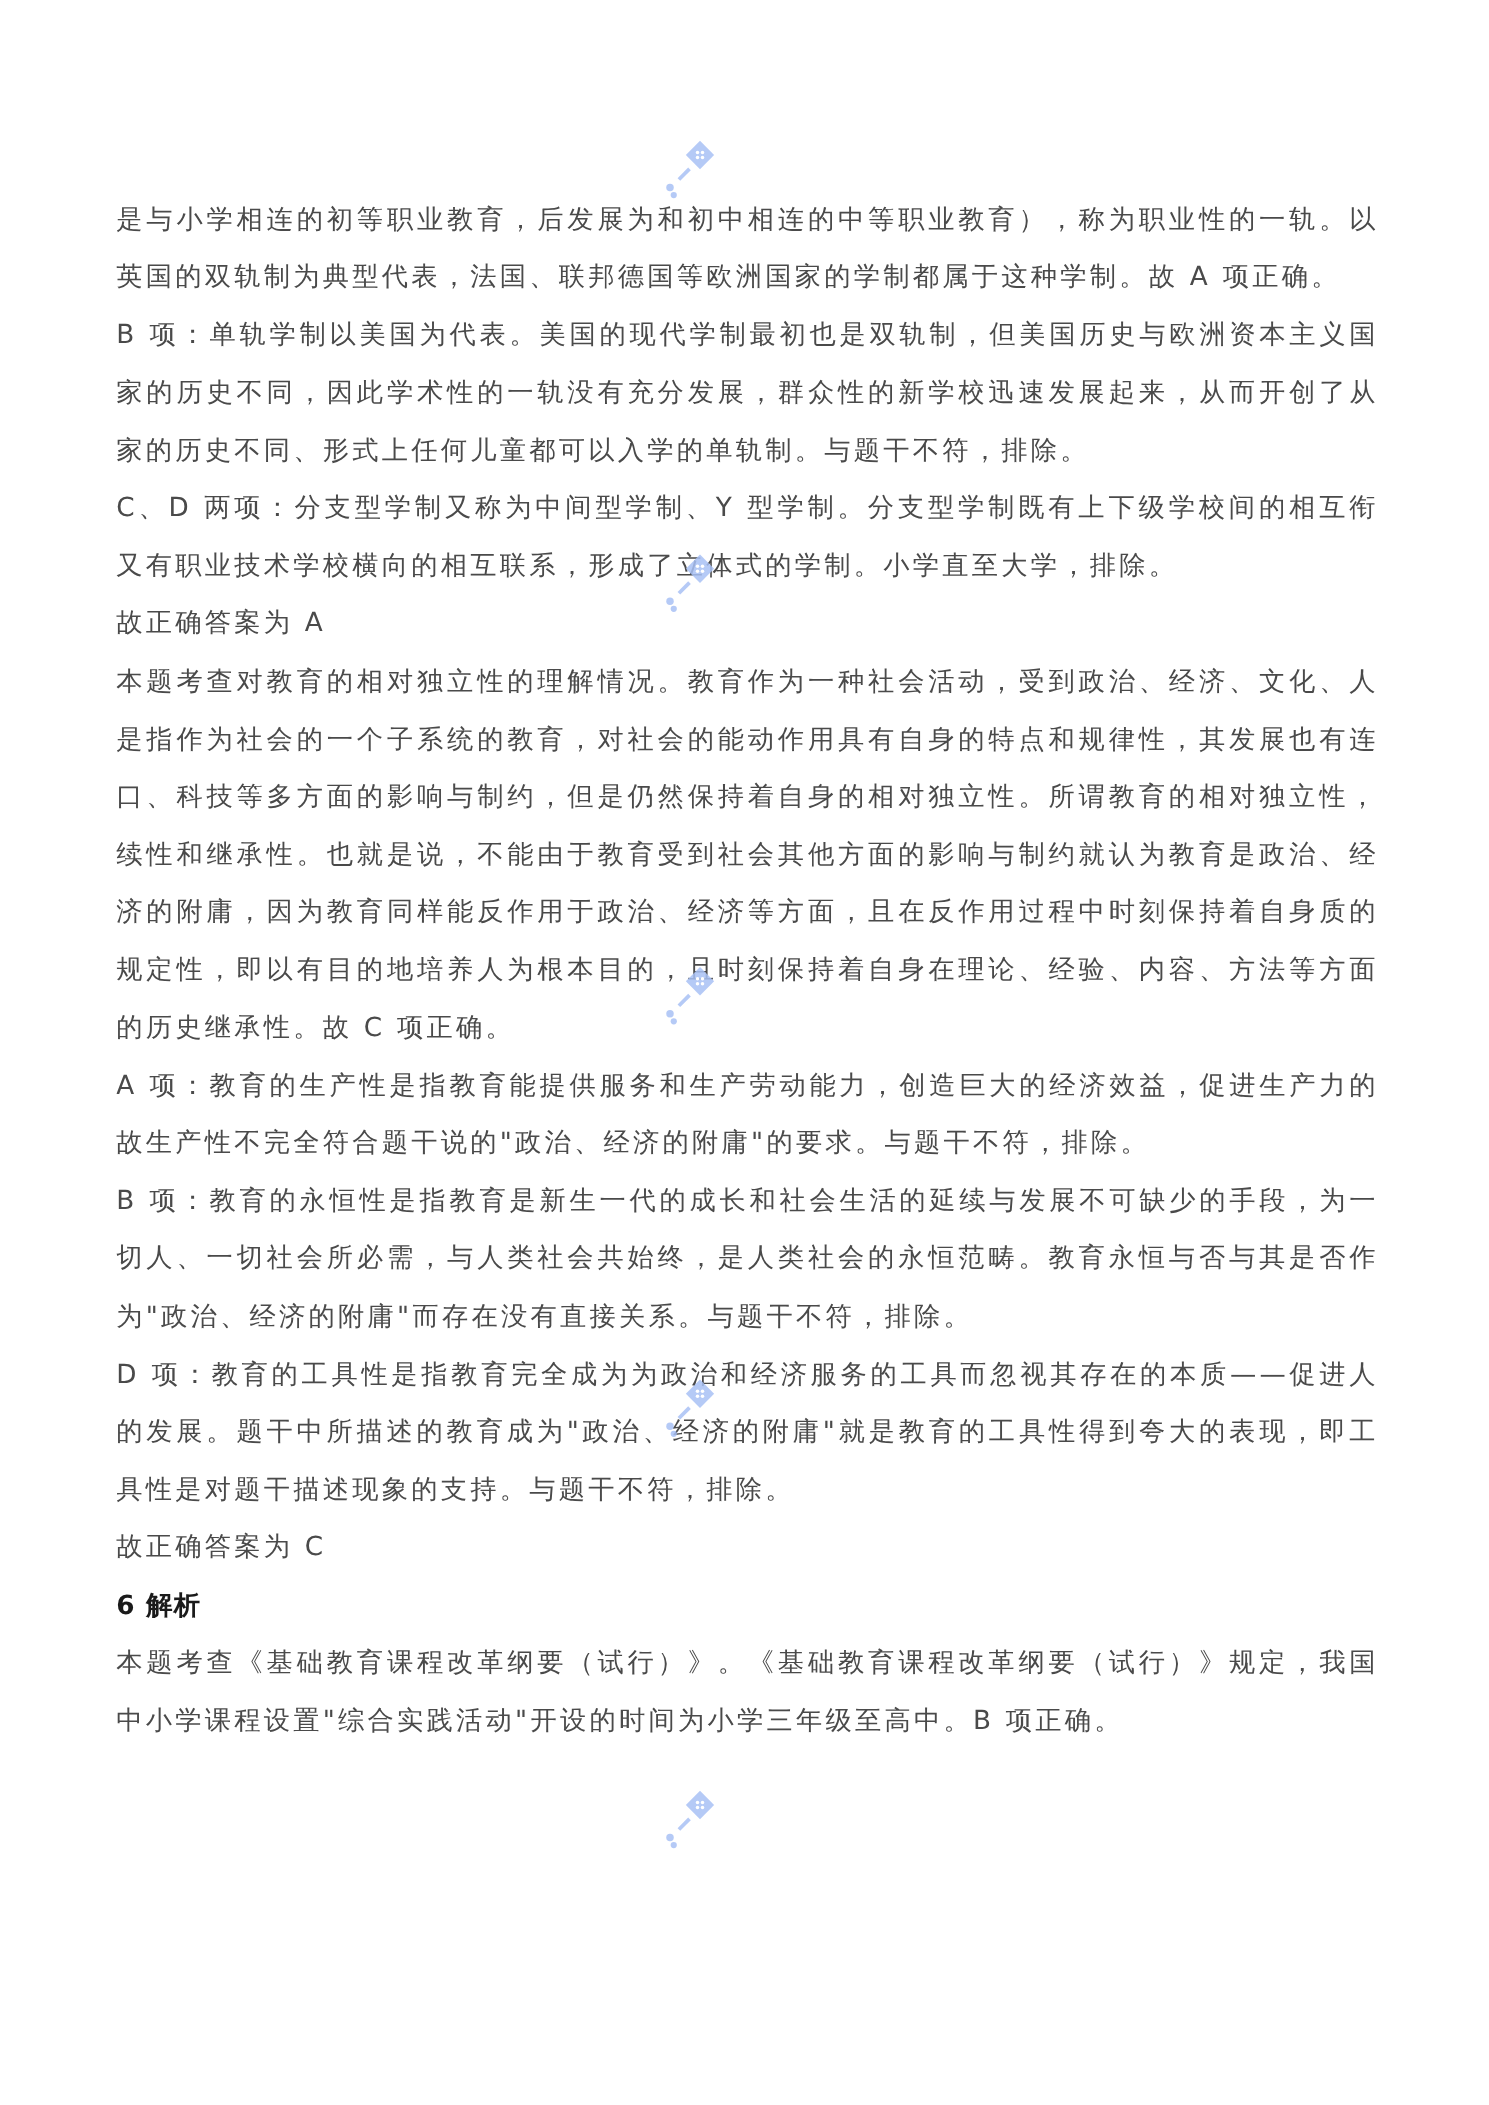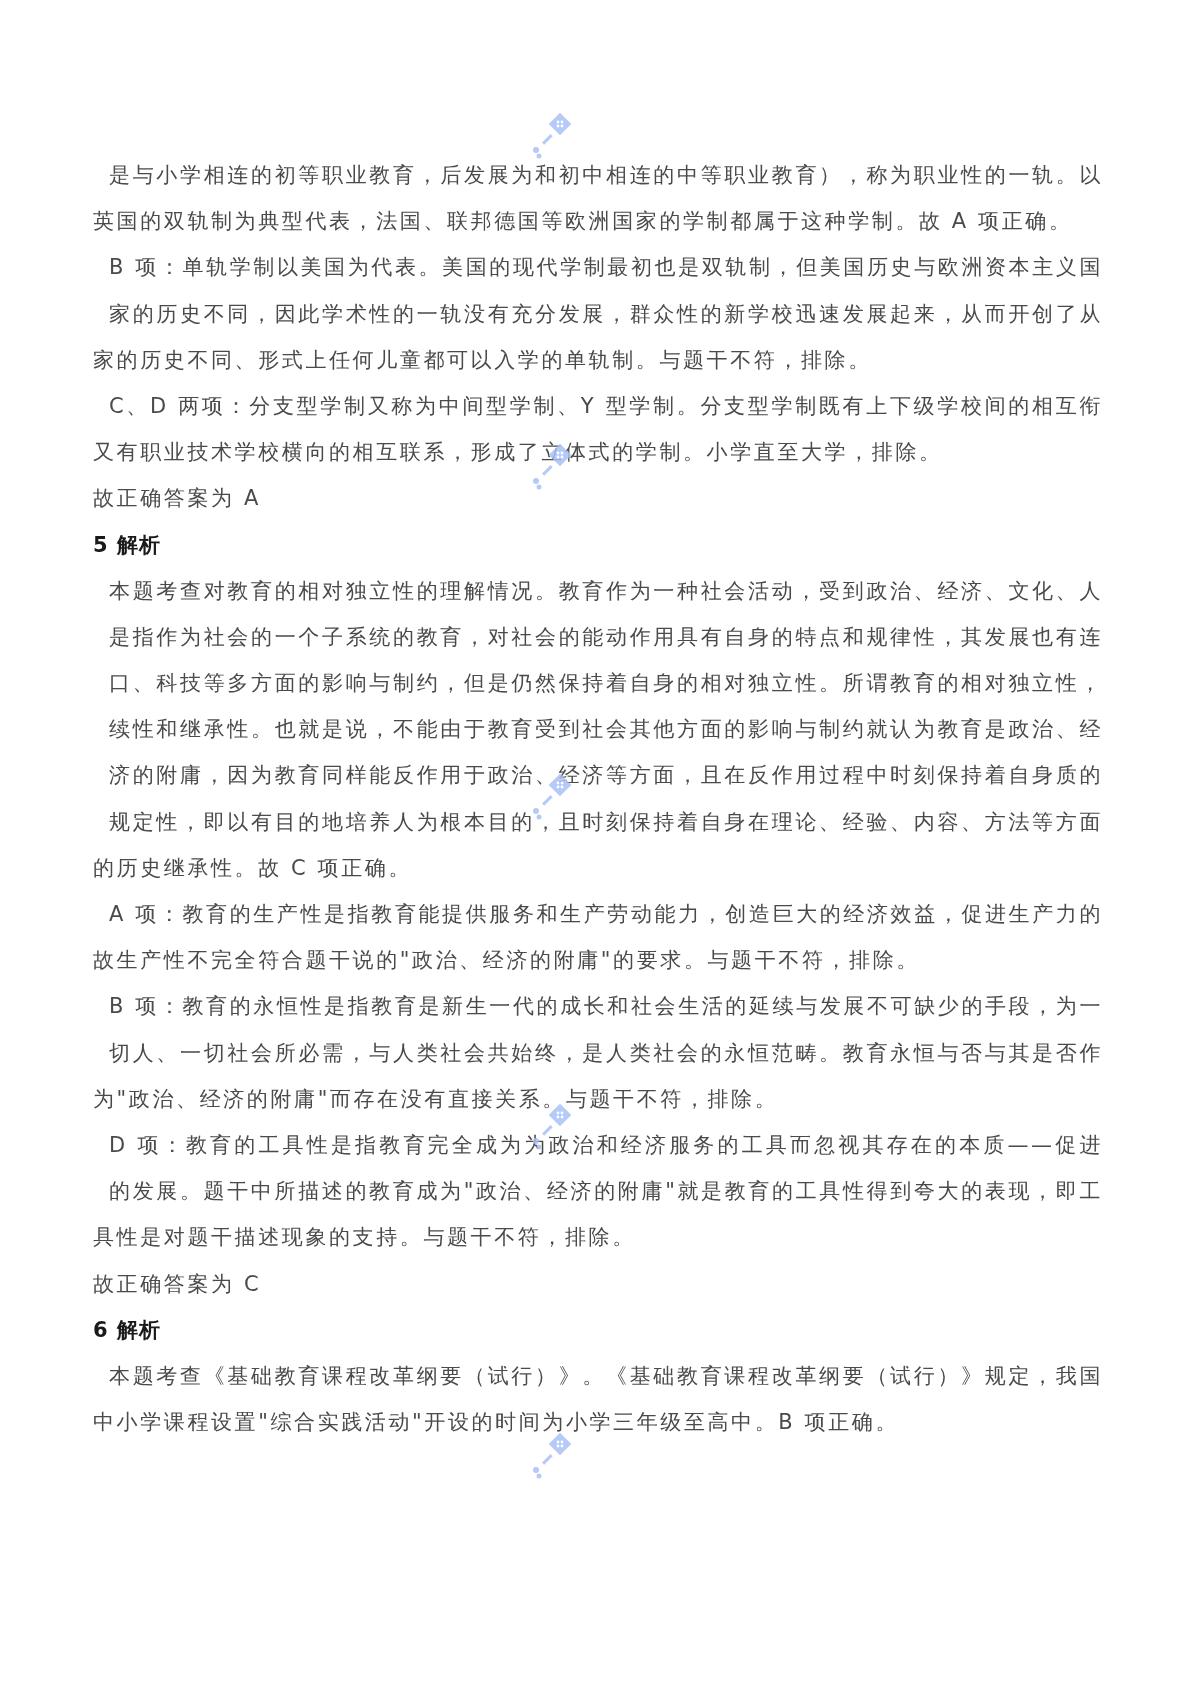--- a/index.html
+++ b/index.html
@@ -8,38 +8,37 @@
     .content { position: absolute; left: 93px; top: 152px; width: 1010px; }
     .line {
       font-family: "DejaVu Sans", "Liberation Sans", sans-serif;
       font-size: 21px;
       color: #4a4a4a;
       height: 46.2px;
       line-height: 46.2px;
       white-space: nowrap;
       letter-spacing: 2.6px;
     }
-    .line.justify { text-align-last: justify; text-align: justify; white-space: normal; overflow: hidden; margin-left: 16px; }
+    .line.justify { text-align-last: justify; text-align: justify; white-space: normal; overflow: hidden; }
     .heading { font-weight: bold; color: #1a1a1a; letter-spacing: 1px; }
     .watermark { position: absolute; width: 52px; height: 52px; }
   </style>
 </head>
 <body>
 
 <div class="page">
   <div class="content">
     <div class="line justify">是与小学相连的初等职业教育，后发展为和初中相连的中等职业教育），称为职业性的一轨。以</div>
     <div class="line">英国的双轨制为典型代表，法国、联邦德国等欧洲国家的学制都属于这种学制。故 A 项正确。</div>
     <div class="line justify">B 项：单轨学制以美国为代表。美国的现代学制最初也是双轨制，但美国历史与欧洲资本主义国</div>
     <div class="line justify">家的历史不同，因此学术性的一轨没有充分发展，群众性的新学校迅速发展起来，从而开创了从</div>
     <div class="line">家的历史不同、形式上任何儿童都可以入学的单轨制。与题干不符，排除。</div>
     <div class="line justify">C、D 两项：分支型学制又称为中间型学制、Y 型学制。分支型学制既有上下级学校间的相互衔接，</div>
     <div class="line">又有职业技术学校横向的相互联系，形成了立体式的学制。小学直至大学，排除。</div>
     <div class="line">故正确答案为 A</div>
-    <div class="line heading">5 解析</div>
     <div class="line justify">本题考查对教育的相对独立性的理解情况。教育作为一种社会活动，受到政治、经济、文化、人</div>
     <div class="line justify">是指作为社会的一个子系统的教育，对社会的能动作用具有自身的特点和规律性，其发展也有连</div>
     <div class="line justify">口、科技等多方面的影响与制约，但是仍然保持着自身的相对独立性。所谓教育的相对独立性，</div>
     <div class="line justify">续性和继承性。也就是说，不能由于教育受到社会其他方面的影响与制约就认为教育是政治、经</div>
     <div class="line justify">济的附庸，因为教育同样能反作用于政治、经济等方面，且在反作用过程中时刻保持着自身质的</div>
     <div class="line justify">规定性，即以有目的地培养人为根本目的，且时刻保持着自身在理论、经验、内容、方法等方面</div>
     <div class="line">的历史继承性。故 C 项正确。</div>
     <div class="line justify">A 项：教育的生产性是指教育能提供服务和生产劳动能力，创造巨大的经济效益，促进生产力的</div>
     <div class="line">故生产性不完全符合题干说的"政治、经济的附庸"的要求。与题干不符，排除。</div>
     <div class="line justify">B 项：教育的永恒性是指教育是新生一代的成长和社会生活的延续与发展不可缺少的手段，为一</div>

